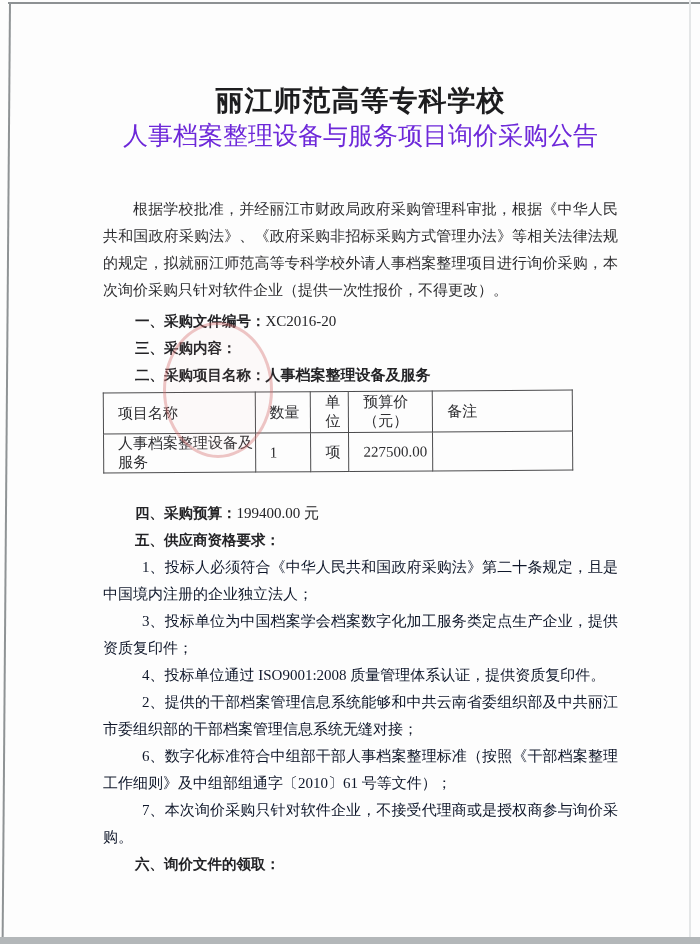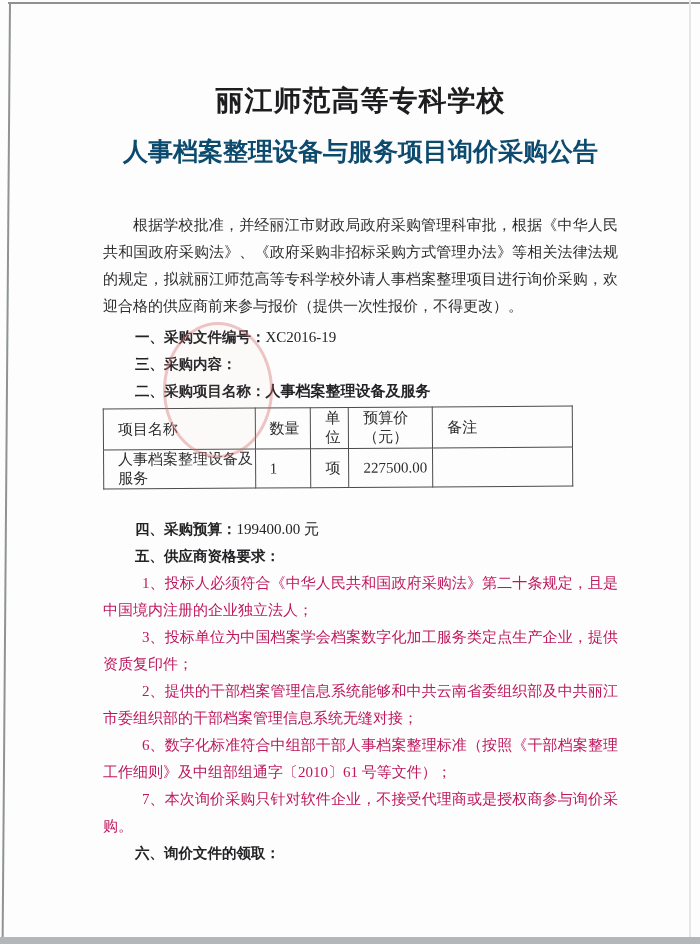--- a/index.html
+++ b/index.html
@@ -18,35 +18,35 @@
 
   .content{
     position:absolute;left:103px;top:84px;width:515px;
     color:#2e2e31;font-size:15px;
   }
   .title1{
     margin:0;text-align:center;font-size:28px;line-height:34px;
     font-weight:700;color:#1d1d1f;letter-spacing:1px;
   }
   .title2{
-    margin:16px;text-align:center;font-size:25px;line-height:36px;
-    font-weight:700;color:#0c4a6e;
+    margin:0;text-align:center;font-size:25px;line-height:36px;
+    font-weight:400;color:#6d28d9;
   }
   .intro{
     margin:42px 0 0;text-indent:2em;line-height:27px;text-align:justify;
   }
   .sec{
     margin:0;line-height:27px;text-indent:2.2em;font-weight:700;color:#232326;
     font-family:"Liberation Sans","DejaVu Sans",sans-serif;font-size:14.5px;
   }
   .sec.first{margin-top:4px;}
   .sec .val{font-weight:400;font-family:"Liberation Serif","DejaVu Serif",serif;font-size:15px;}
   .sec .val-bold{font-weight:700;}
   .req{
-    margin:0;line-height:27px;text-indent:2.6em;text-align:justify;color:#be185d;
+    margin:0;line-height:27px;text-indent:2.6em;text-align:justify;color:#0f172a;
   }
   .sec-after-table{margin-top:28px;}
 
   table.purchase{
     width:470px;border-collapse:collapse;margin-top:2px;
     transform:rotate(-0.35deg);
   }
   table.purchase td{
     border:1px solid #4c4c4e;font-size:15px;color:#2e2e31;
     padding:0 0 0 14px;text-align:left;
@@ -71,23 +71,23 @@
   <div class="edge-top"></div>
   <div class="edge-left"></div>
   <div class="edge-right"></div>
   <div class="edge-bottom"></div>
 
   <div class="content">
 
     <p class="title1">丽江师范高等专科学校</p>
     <p class="title2">人事档案整理设备与服务项目询价采购公告</p>
 
-    <p class="intro">根据学校批准，并经丽江市财政局政府采购管理科审批，根据《中华人民共和国政府采购法》、《政府采购非招标采购方式管理办法》等相关法律法规的规定，拟就丽江师范高等专科学校外请人事档案整理项目进行询价采购，欢迎合格的供应商前来参与报价（提供一次性报价，不得更改）。</p>
+    <p class="intro">根据学校批准，并经丽江市财政局政府采购管理科审批，根据《中华人民共和国政府采购法》、《政府采购非招标采购方式管理办法》等相关法律法规的规定，拟就丽江师范高等专科学校外请人事档案整理项目进行询价采购，本次询价采购只针对软件企业（提供一次性报价，不得更改）。</p>
 
-    <p class="sec first"><span>一、采购文件编号：</span><span class="val">XC2016-19</span></p>
+    <p class="sec first"><span>一、采购文件编号：</span><span class="val">XC2016-20</span></p>
 
     <p class="sec">三、采购内容：</p>
 
     <p class="sec"><span>二、采购项目名称：</span><span class="val val-bold">人事档案整理设备及服务</span></p>
 
     <table class="purchase">
       <colgroup>
         <col style="width:152px">
           <col style="width:56px">
           <col style="width:38px">
@@ -111,20 +111,21 @@
       </tr>
     </tbody>
       </table>
 
     <p class="sec sec-after-table"><span>四、采购预算：</span><span class="val">199400.00 元</span></p>
 
     <p class="sec">五、供应商资格要求：</p>
 
     <p class="req">1、投标人必须符合《中华人民共和国政府采购法》第二十条规定，且是中国境内注册的企业独立法人；</p>
     <p class="req">3、投标单位为中国档案学会档案数字化加工服务类定点生产企业，提供资质复印件；</p>
+    <p class="req">4、投标单位通过 ISO9001:2008 质量管理体系认证，提供资质复印件。</p>
     <p class="req">2、提供的干部档案管理信息系统能够和中共云南省委组织部及中共丽江市委组织部的干部档案管理信息系统无缝对接；</p>
     <p class="req">6、数字化标准符合中组部干部人事档案整理标准（按照《干部档案整理工作细则》及中组部组通字〔2010〕61 号等文件）；</p>
     <p class="req">7、本次询价采购只针对软件企业，不接受代理商或是授权商参与询价采购。</p>
 
     <p class="sec">六、询价文件的领取：</p>
 
   </div>
 
   <div class="seal"></div>
 

